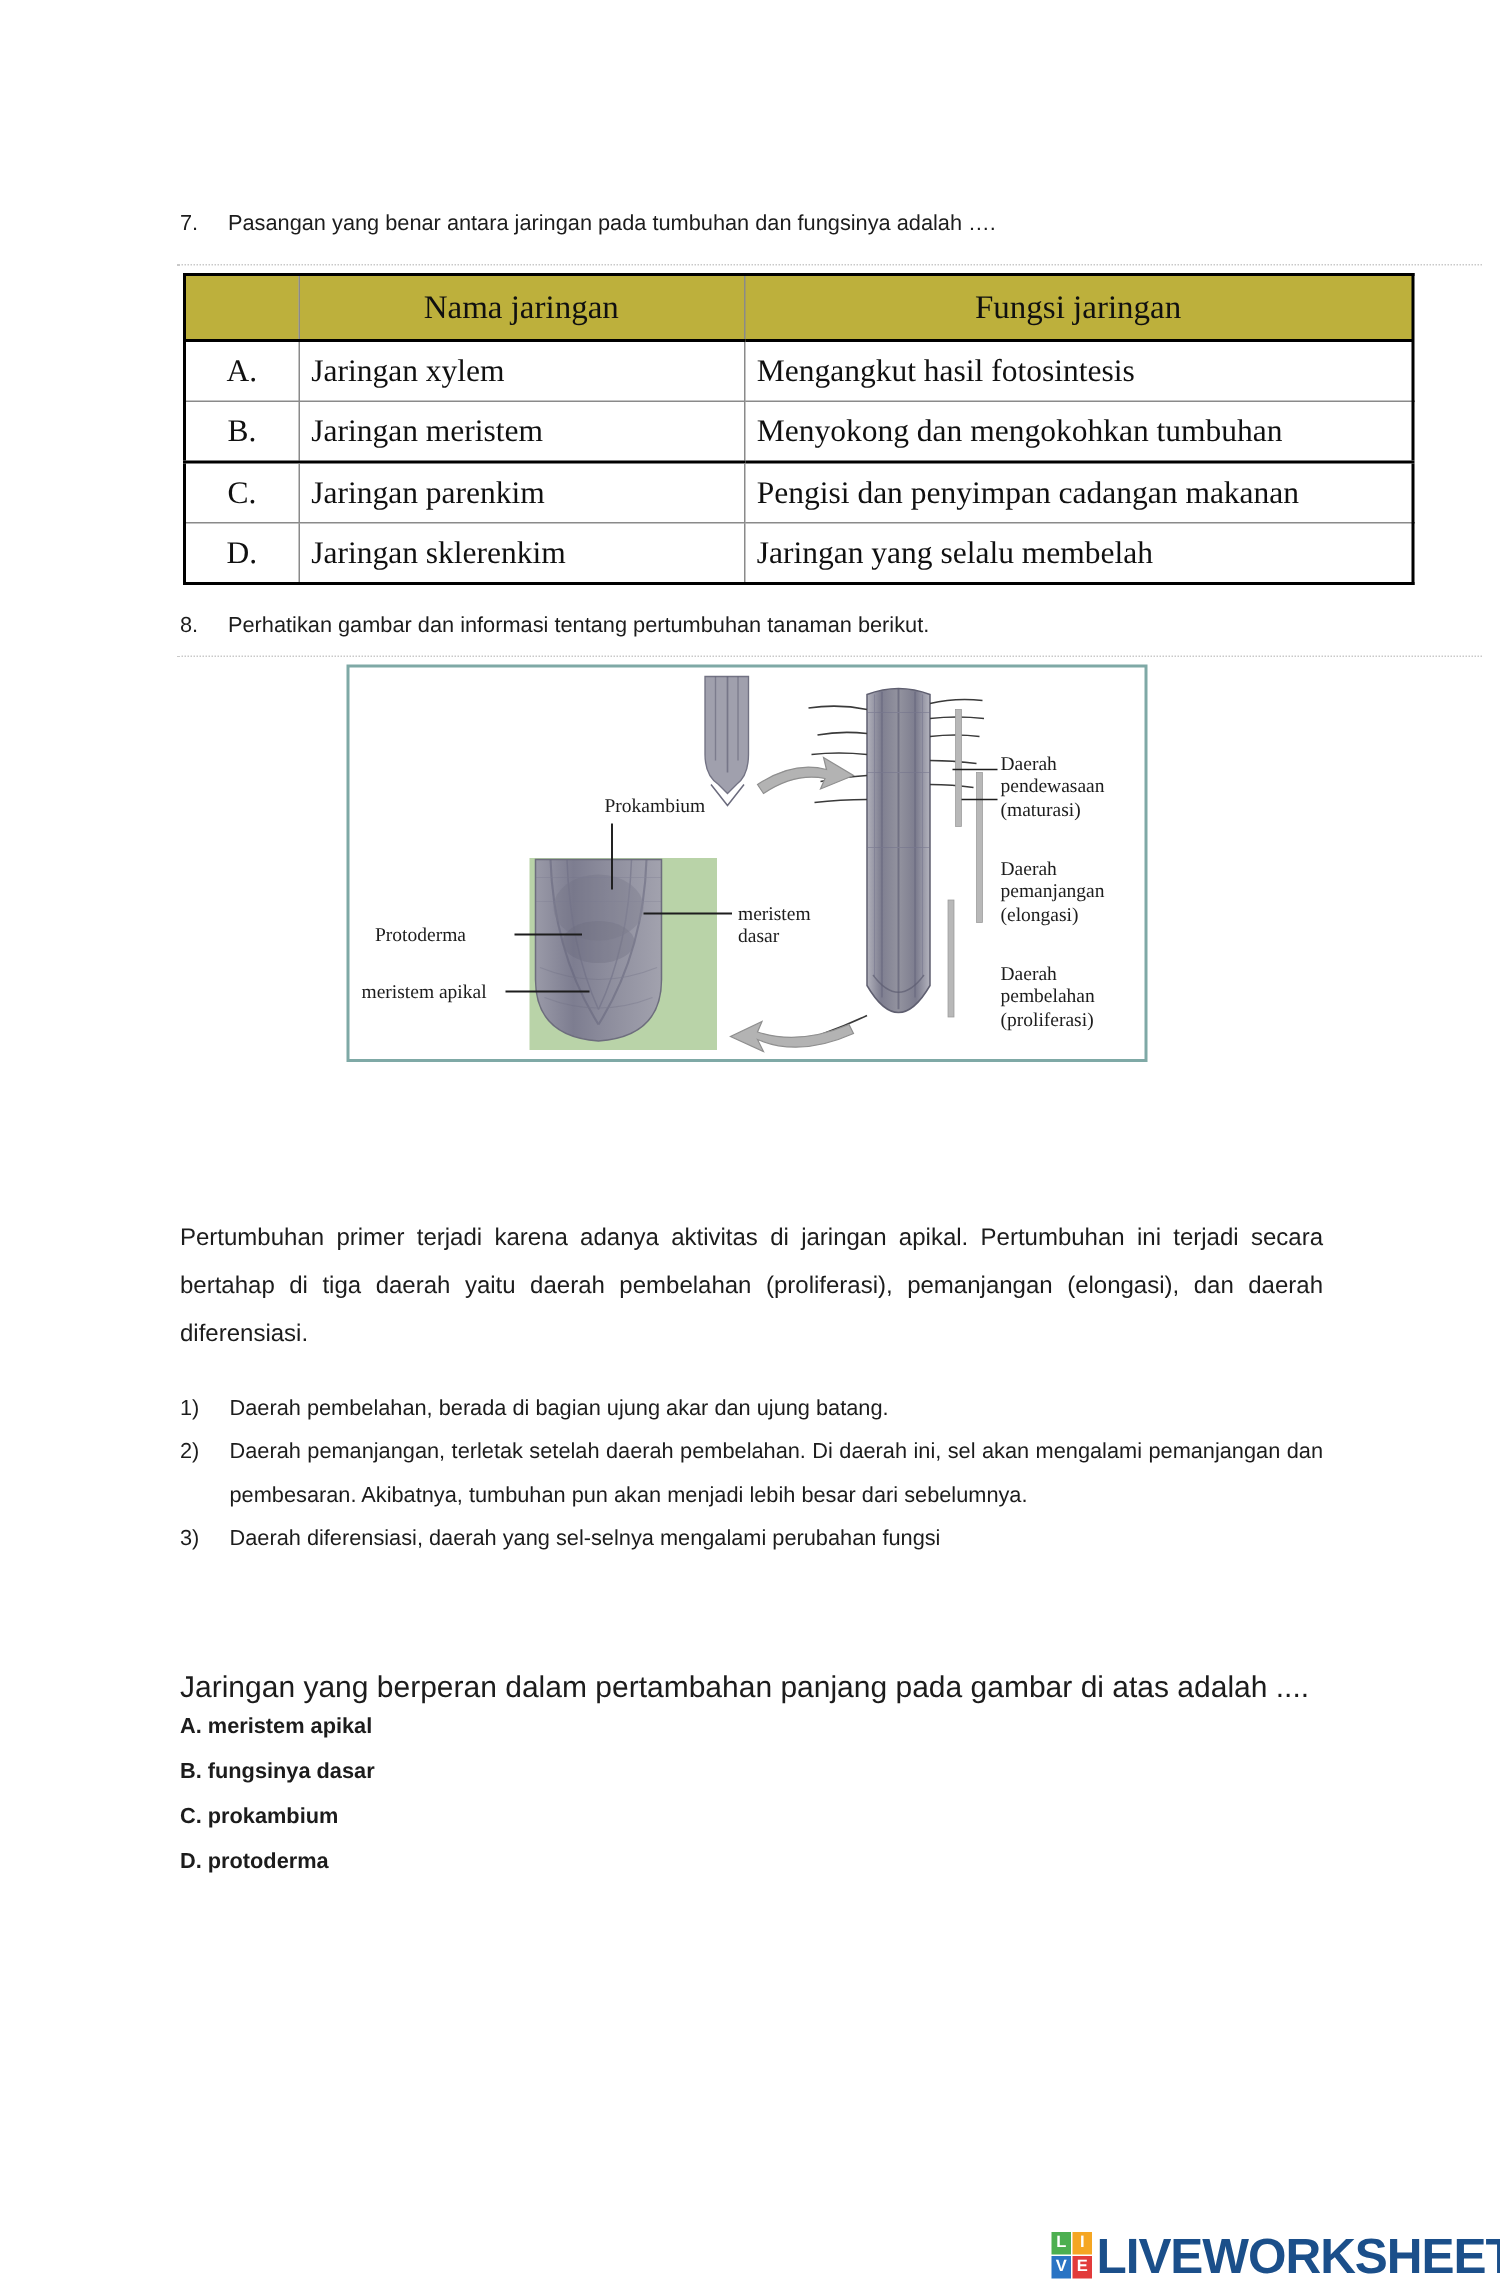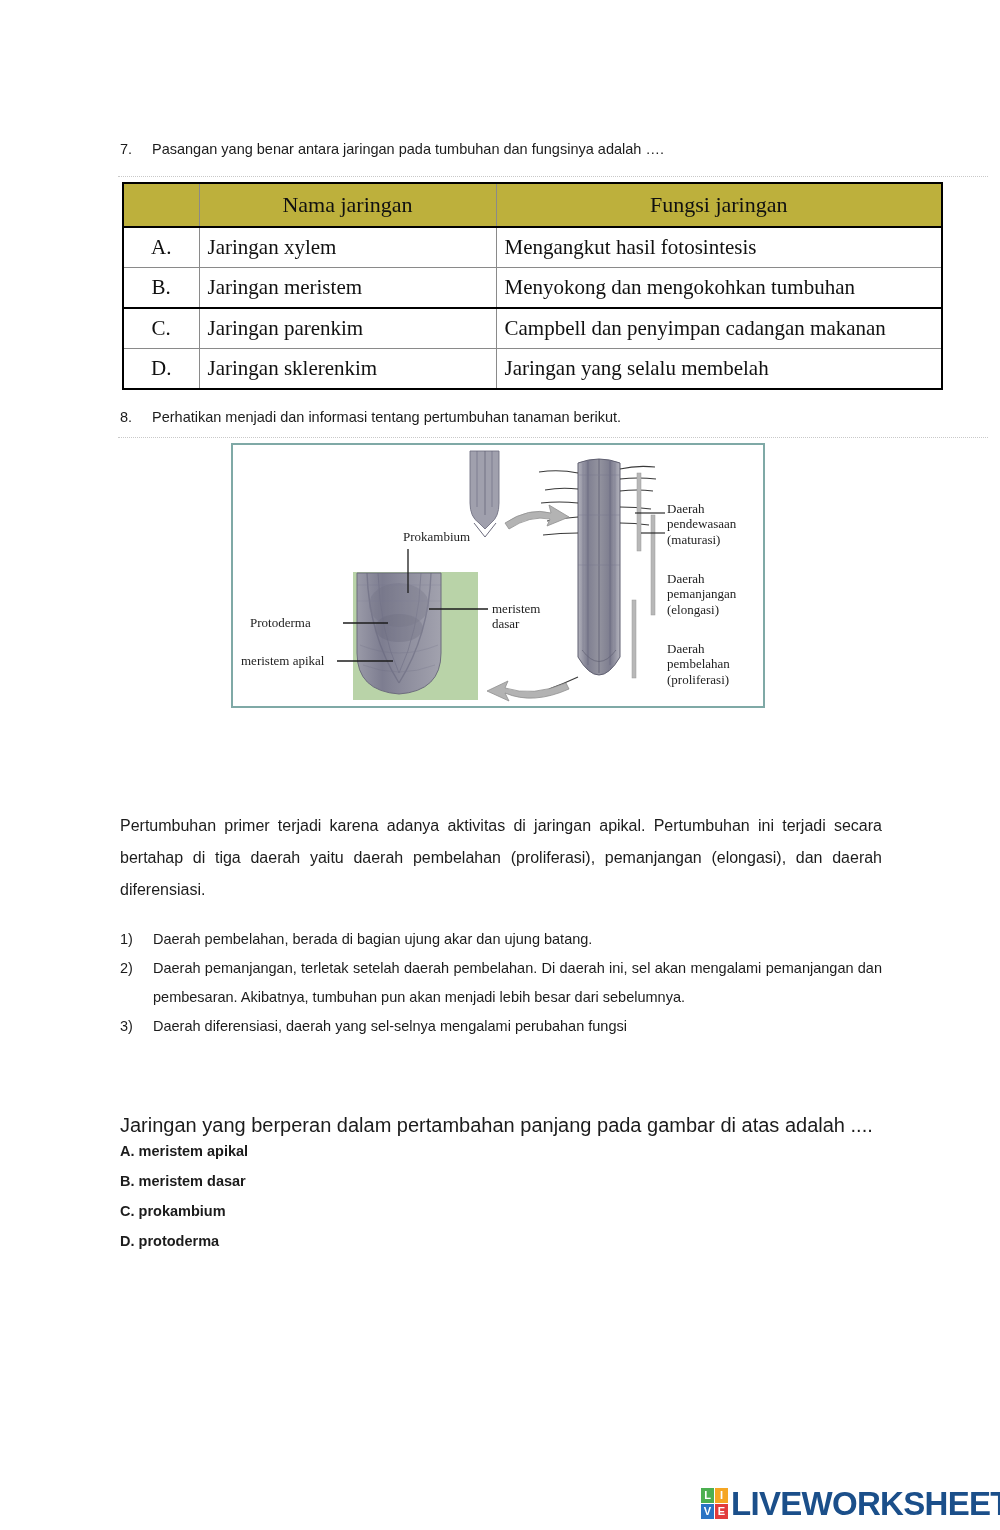--- a/index.html
+++ b/index.html
@@ -262,34 +262,34 @@
         <td>Mengangkut hasil fotosintesis</td>
       </tr>
       <tr class="row-thick">
         <td class="cell-letter">B.</td>
         <td>Jaringan meristem</td>
         <td>Menyokong dan mengokohkan tumbuhan</td>
       </tr>
       <tr>
         <td class="cell-letter">C.</td>
         <td>Jaringan parenkim</td>
-        <td>Campbell dan penyimpan cadangan makanan</td>
+        <td>Pengisi dan penyimpan cadangan makanan</td>
       </tr>
       <tr>
         <td class="cell-letter">D.</td>
         <td>Jaringan sklerenkim</td>
         <td>Jaringan yang selalu membelah</td>
       </tr>
     </tbody>
   </table>
 
   <div class="q8-block">
     <div class="q-line">
       <span class="q-num">8.</span>
-      <span class="q-text">Perhatikan menjadi dan informasi tentang pertumbuhan tanaman berikut.</span>
+      <span class="q-text">Perhatikan gambar dan informasi tentang pertumbuhan tanaman berikut.</span>
     </div>
   </div>
 
   <div class="dotted-rule" style="top:437px;"></div>
 
   <div class="figure-wrap">
     <div class="figure-box">
 
       <svg viewBox="0 0 534 265" width="534" height="265" style="position:absolute;left:0;top:0;">
         <defs>
@@ -432,21 +432,21 @@
     </div>
     <div class="li-row">
       <span class="li-marker">3)</span>
       <span class="li-body">Daerah diferensiasi, daerah yang sel-selnya mengalami perubahan fungsi</span>
     </div>
   </div>
 
   <div class="final-q" style="top:1112px;">Jaringan yang berperan dalam pertambahan panjang pada gambar di atas adalah ....</div>
 
   <div class="opt" style="top:1142px;">A. meristem apikal</div>
-  <div class="opt" style="top:1172px;">B. meristem dasar</div>
+  <div class="opt" style="top:1172px;">B. fungsinya dasar</div>
   <div class="opt" style="top:1202px;">C. prokambium</div>
   <div class="opt" style="top:1232px;">D. protoderma</div>
 
   <div class="lw-logo">
     <div class="lw-tiles">
       <span class="lw-tile lw-t1">L</span>
       <span class="lw-tile lw-t2">I</span>
       <span class="lw-tile lw-t3">V</span>
       <span class="lw-tile lw-t4">E</span>
     </div>

